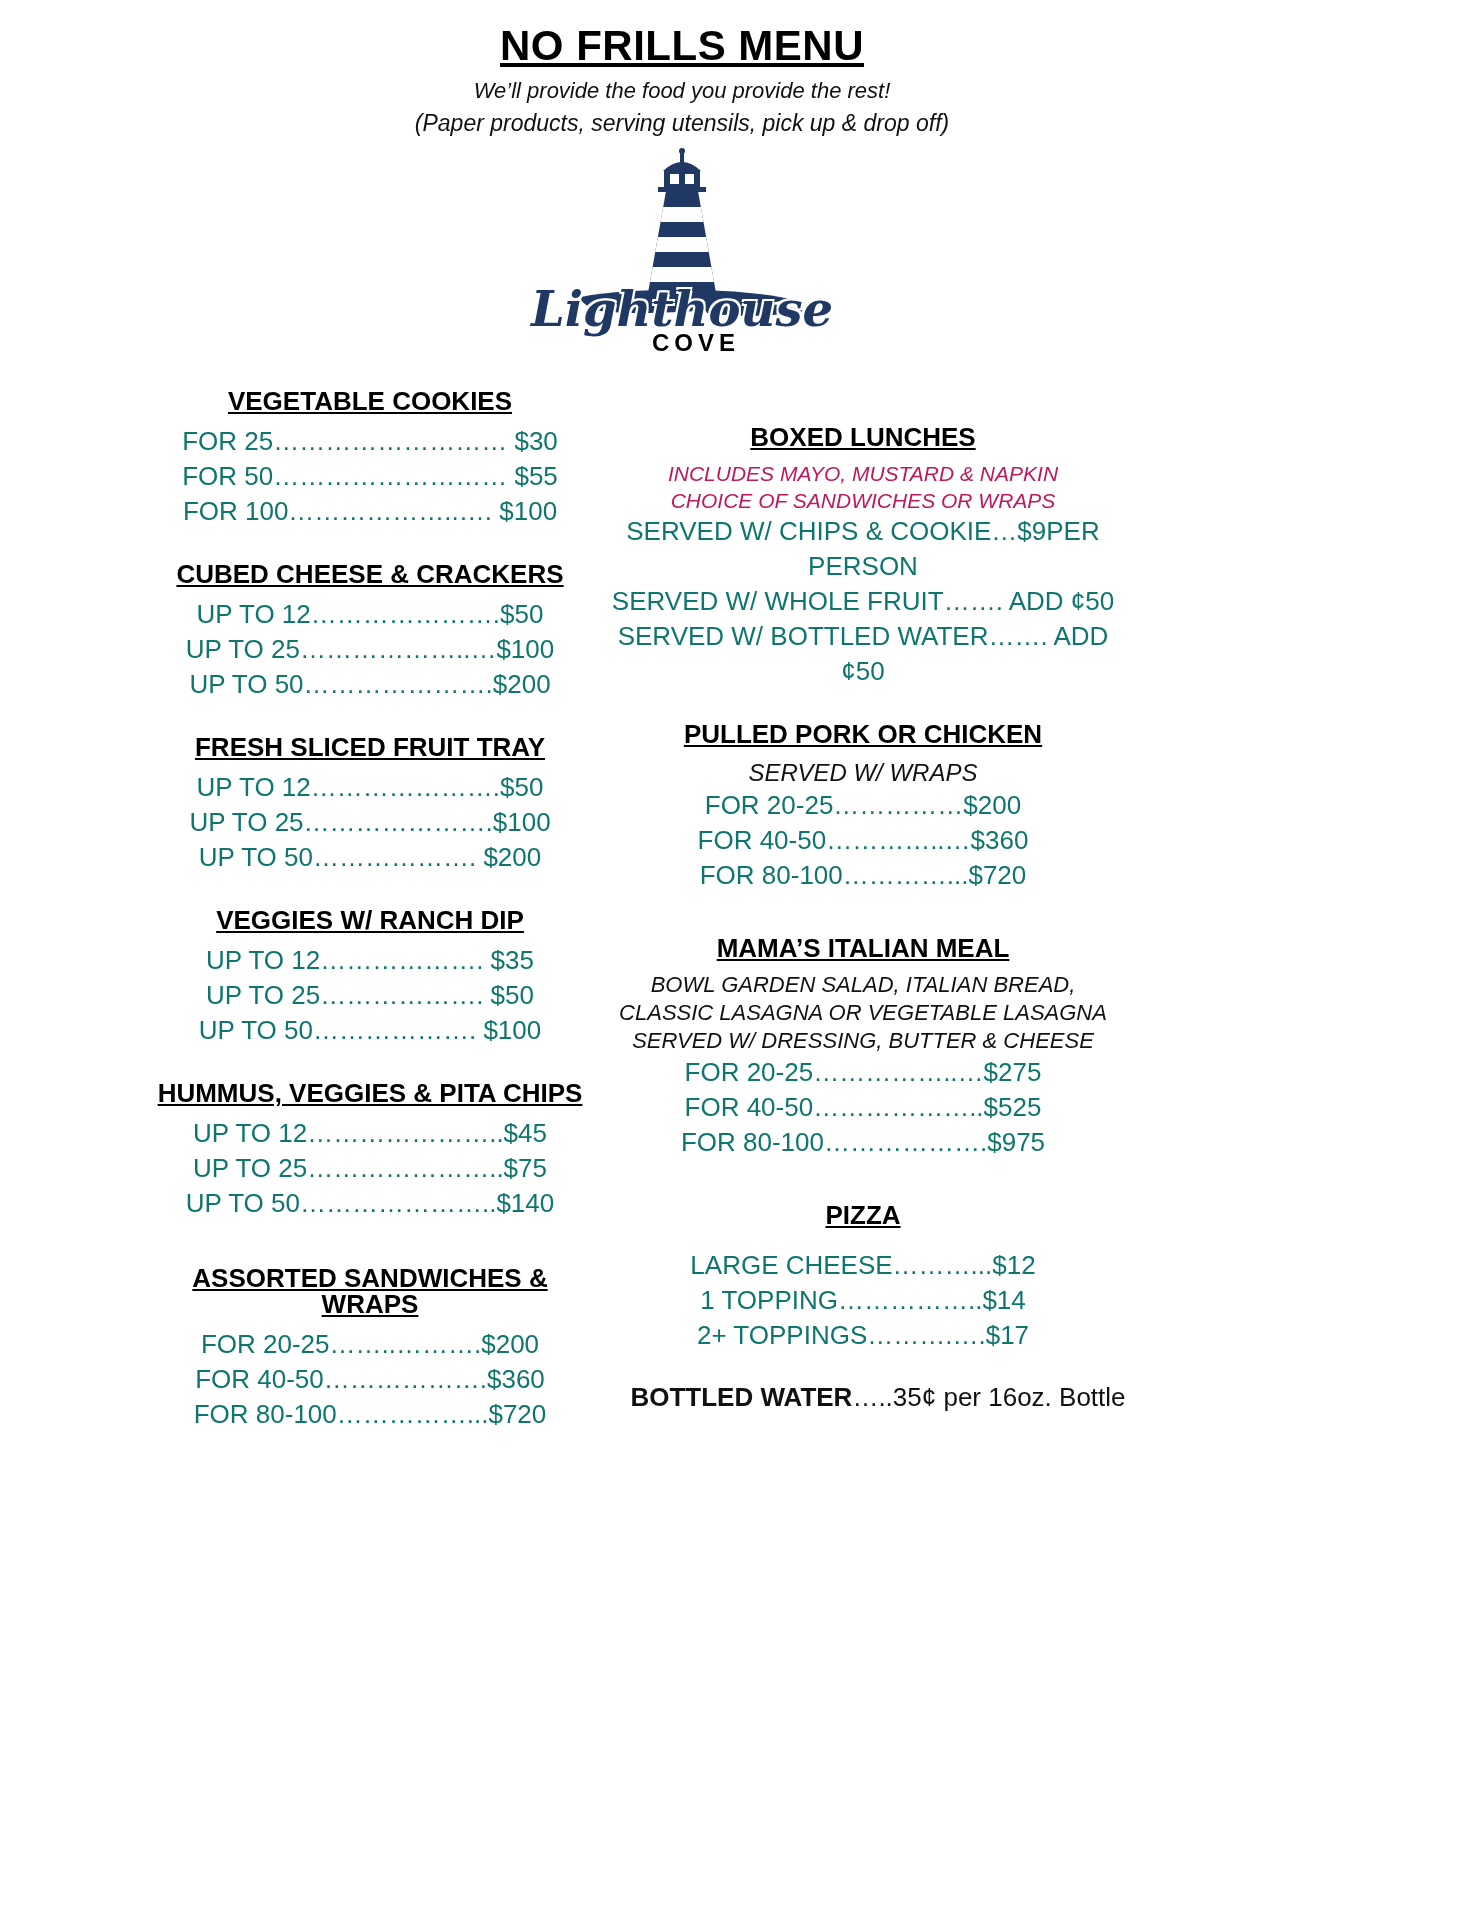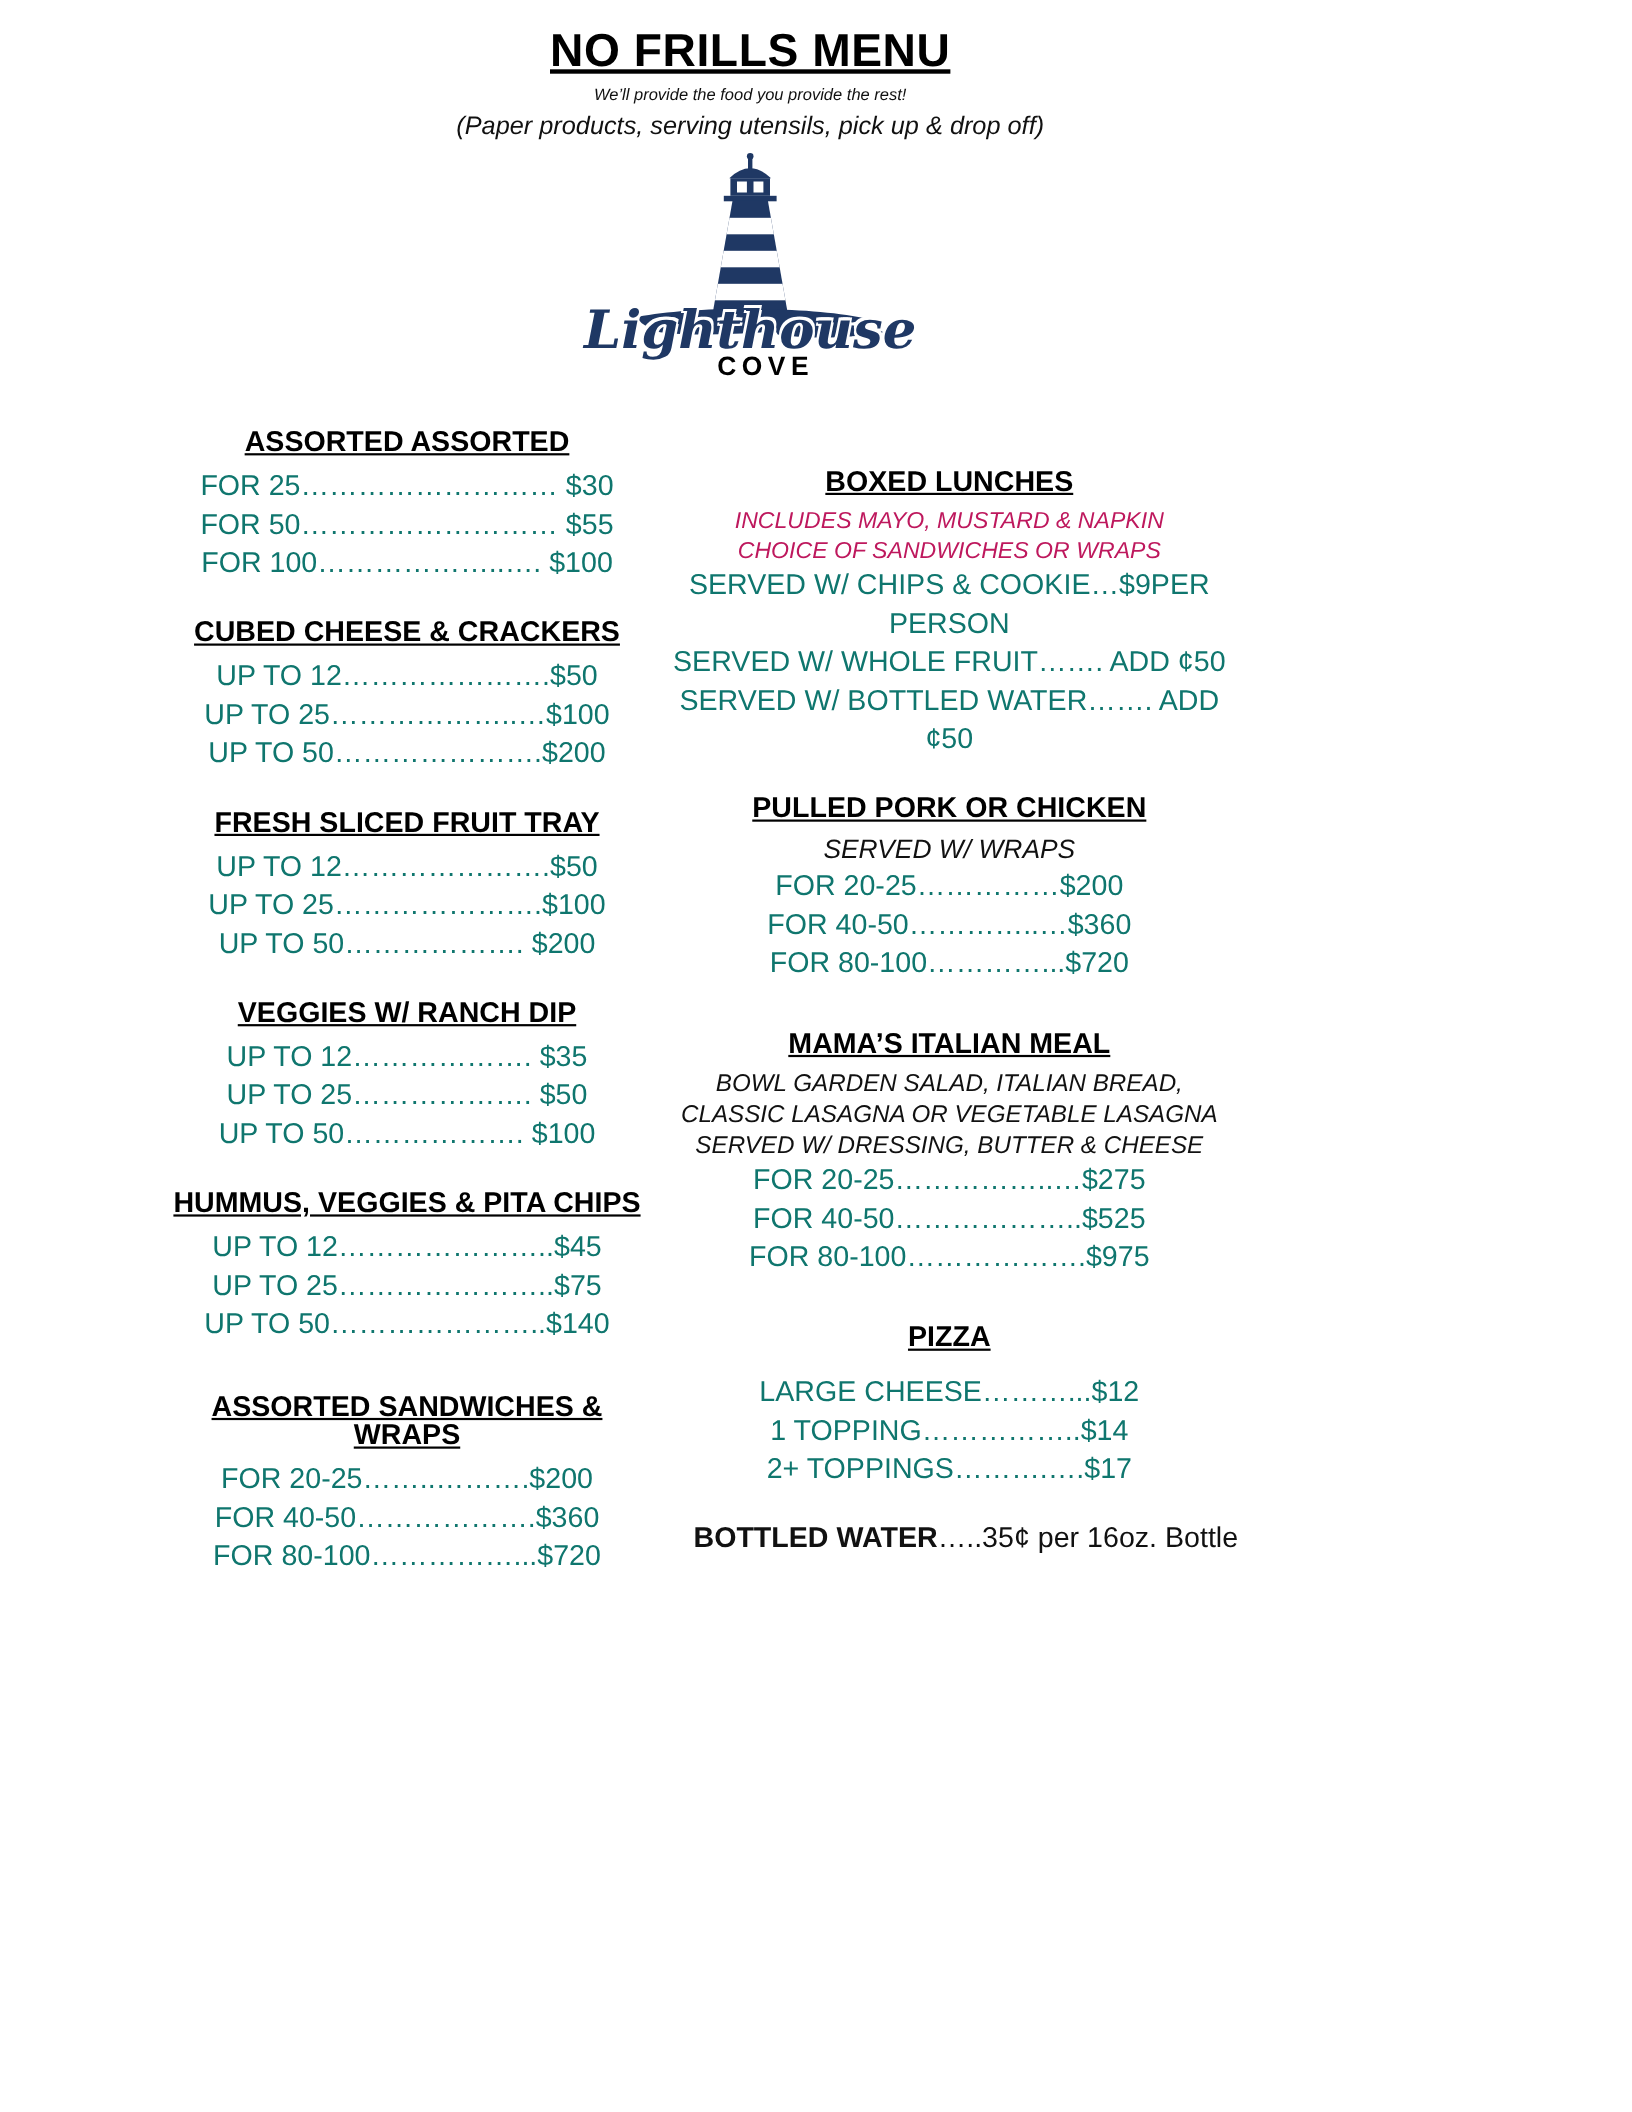--- a/index.html
+++ b/index.html
@@ -10,21 +10,21 @@
     color: #111111;
   }
   .page { position: relative; width: 1364px; height: 1920px; overflow: hidden; }
 
   
   .header { text-align: center; padding-top: 22px; }
   .title {
     margin: 0; font-size: 42px; font-weight: bold;
     text-decoration: underline; letter-spacing: 0.5px; color: #000;
   }
-  .tagline { margin: 8px 0 0 0; font-style: italic; font-size: 15px; color: #111; }
+  .tagline { margin: 8px 0 0 0; font-style: italic; font-size: 22px; color: #111; }
   .note    { margin: 6px 0 0 0; font-style: italic; font-size: 23px; color: #111; }
 
   
   .logo { margin: 10px auto 0 auto; width: 320px; text-align: center; position: relative; }
   .logo svg { display: block; margin: 0 auto; }
   .logo-script {
     font-family: "DejaVu Serif", serif;
     font-style: italic; font-weight: bold;
     font-size: 48px; color: #1f3864;
     margin-top: -34px; line-height: 1;
@@ -102,21 +102,21 @@
         <path d="M150 158 C 195 154, 230 156, 252 164 C 220 170, 180 170, 155 166 Z" fill="#1f3864"></path>
       </svg>
       <div class="logo-script">Lighthouse</div>
       <div class="logo-cove">COVE</div>
     </div>
   </div>
 
   <div class="col col-left">
 
     <section class="menu-section">
-      <h2 class="section-title">ASSORTED ASSORTED</h2>
+      <h2 class="section-title">VEGETABLE COOKIES</h2>
       <p class="item">FOR 25……………………… $30</p>
       <p class="item">FOR 50……………………… $55</p>
       <p class="item">FOR 100………………..…. $100</p>
     </section>
 
     <section class="menu-section">
       <h2 class="section-title">CUBED CHEESE &amp; CRACKERS</h2>
       <p class="item">UP TO 12………………….$50</p>
       <p class="item">UP TO 25………………..…$100</p>
       <p class="item">UP TO 50………………….$200</p>

